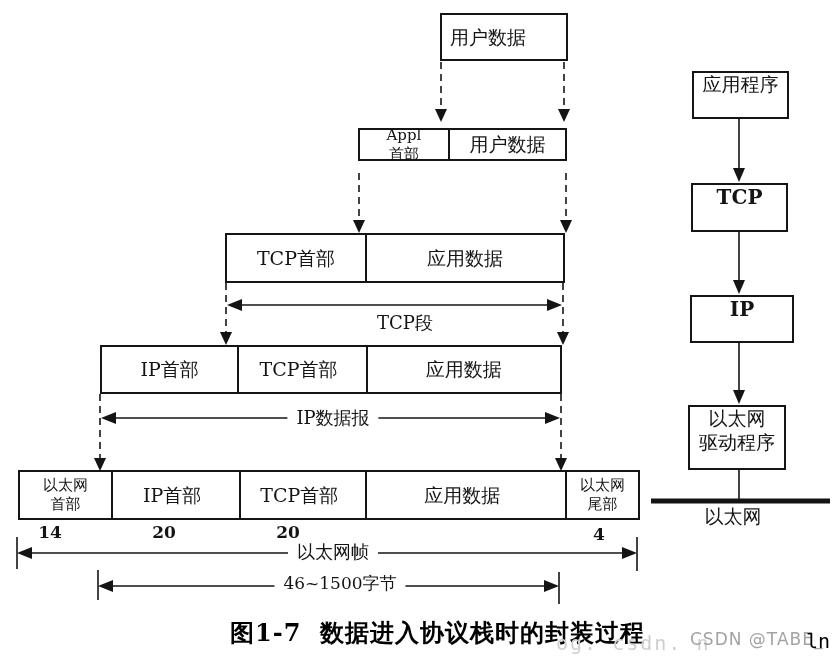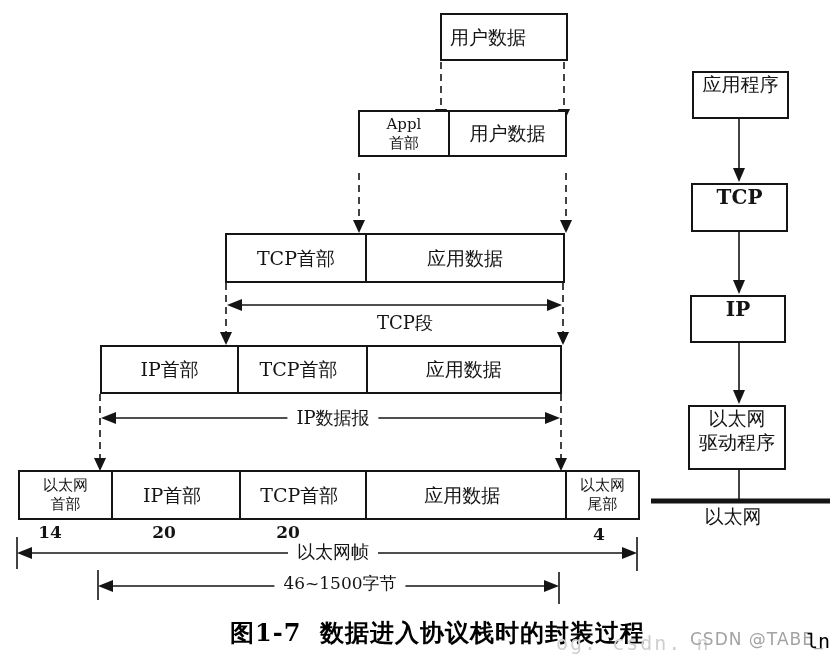--- a/index.html
+++ b/index.html
@@ -101,21 +101,21 @@
       <line x1="651" y1="501" x2="830" y2="501" stroke-width="5"></line>
     </g>
   </svg>
 
   <div class="row" style="left:440px;top:13px;width:128px;height:48px">
     <div class="cell first">
       <span>用户数据</span>
     </div>
   </div>
 
-  <div class="row" style="left:358px;top:110px;width:209px;height:47px">
+  <div class="row" style="left:358px;top:128px;width:209px;height:33px">
     <div class="cell first two" style="width:78px">
       <span>Appl</span>
       <span>首部</span>
     </div>
     <div class="cell" style="width:127px">
       <span>用户数据</span>
     </div>
   </div>
 
   <div class="row" style="left:225px;top:233px;width:340px;height:50px">
@@ -168,21 +168,21 @@
   <div class="mlabel" style="left:333px;top:418px">IP数据报</div>
   <div class="mlabel" style="left:333px;top:552px">以太网帧</div>
   <div class="mlabel" style="left:340px;top:583px;font-size:17px">46~1500字节</div>
 
   <div class="pbox" style="left:692px;top:71px;width:97px;height:48px">
     <span>应用程序</span>
   </div>
   <div class="pbox bold" style="left:691px;top:183px;width:97px;height:49px">
     <span>TCP</span>
   </div>
-  <div class="pbox bold" style="left:690px;top:295px;width:96px;height:48px">
+  <div class="pbox bold" style="left:690px;top:295px;width:104px;height:48px">
     <span>IP</span>
   </div>
   <div class="pbox" style="left:688px;top:405px;width:98px;height:65px">
     <span>以太网</span>
     <span>驱动程序</span>
   </div>
   <div class="buslabel" style="left:733px;top:504px">以太网</div>
 
   <div class="caption" style="color: #000000;">图1-7  数据进入协议栈时的封装过程</div>
   <div class="wm blog">og. csdn. n</div>

